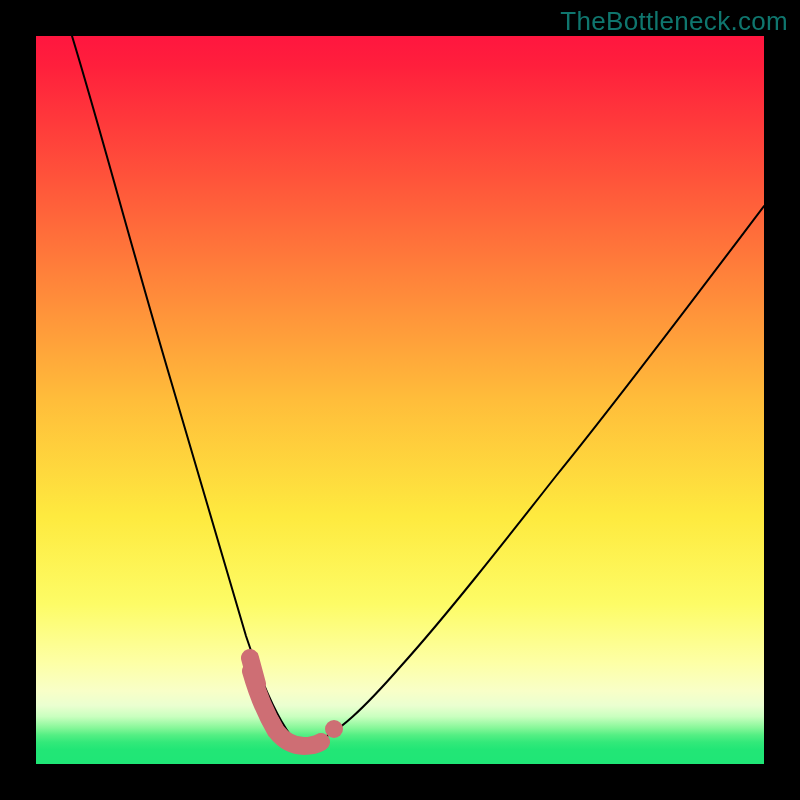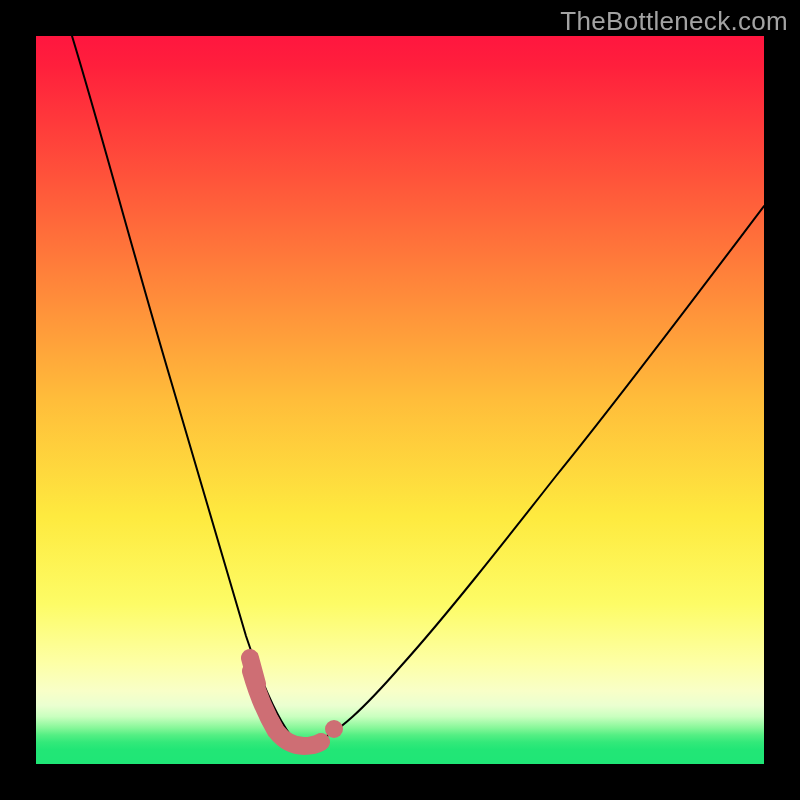--- a/index.html
+++ b/index.html
@@ -15,21 +15,21 @@
     width: 800px;
     height: 800px;
     background: #000;
   }
   .watermark {
     position: absolute;
     top: 6px;
     right: 12px;
     font-family: Arial, Helvetica, sans-serif;
     font-size: 26px;
-    color: #a3a3a3;
+    color: #0f766e;
     z-index: 10;
     letter-spacing: 0.3px;
   }
   .plot {
     position: absolute;
     left: 36px;
     top: 36px;
     width: 728px;
     height: 728px;
   }

